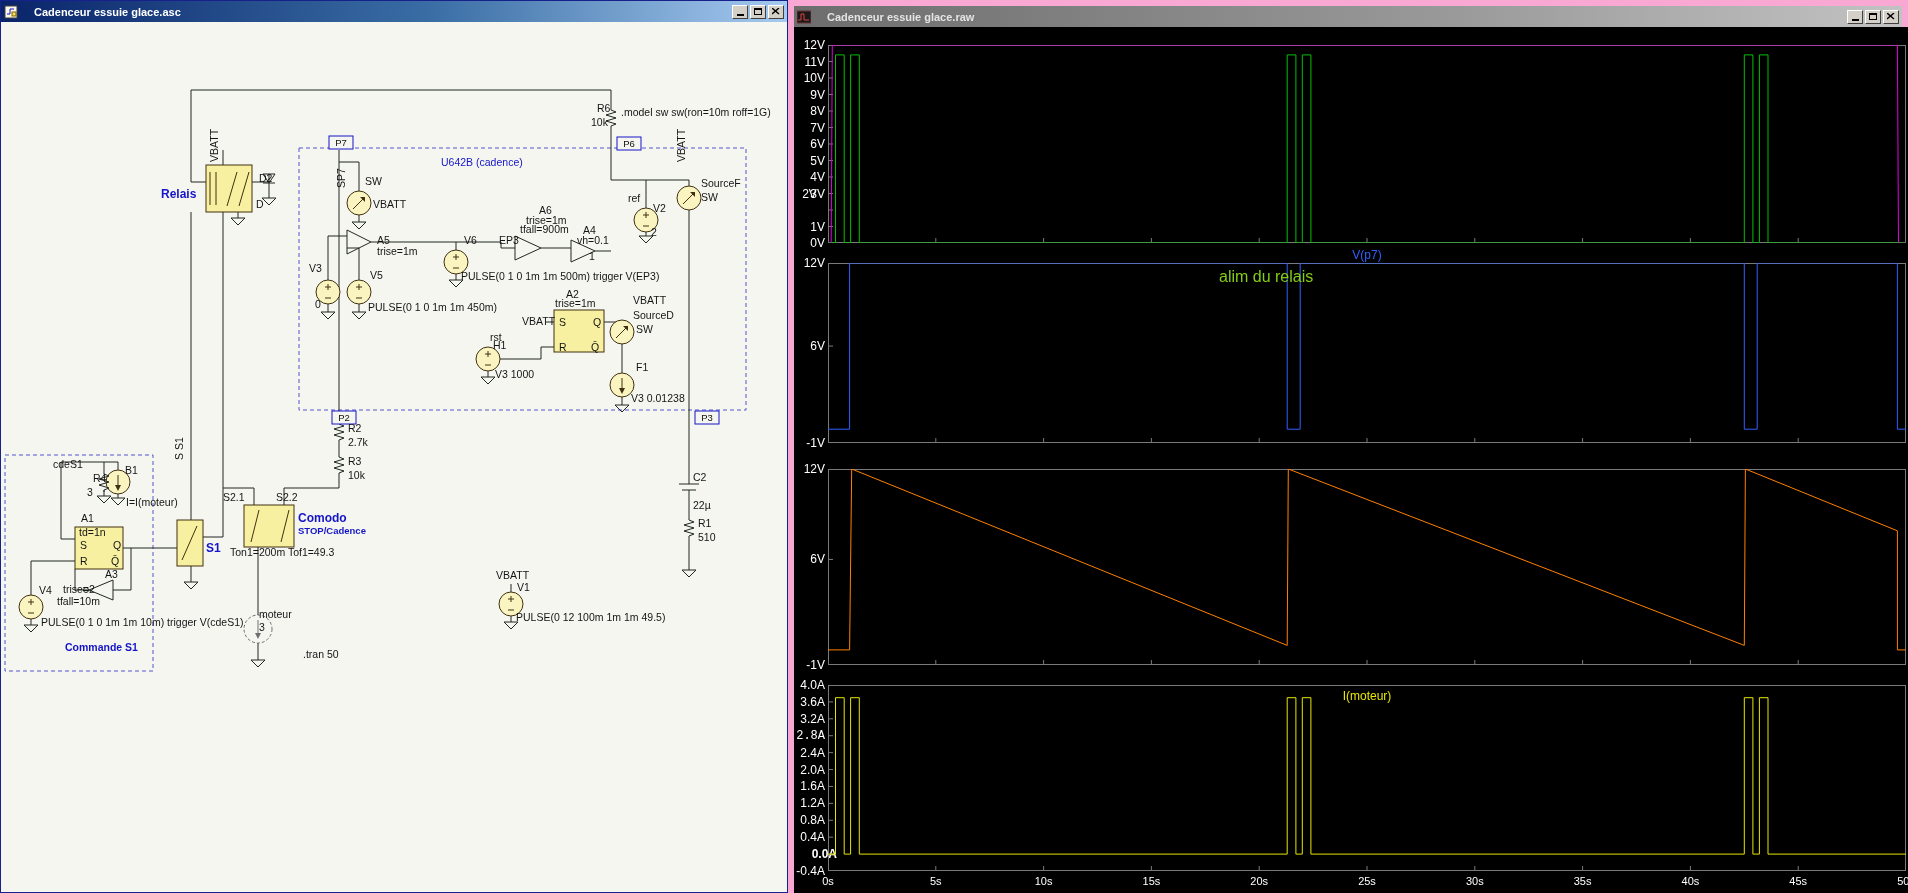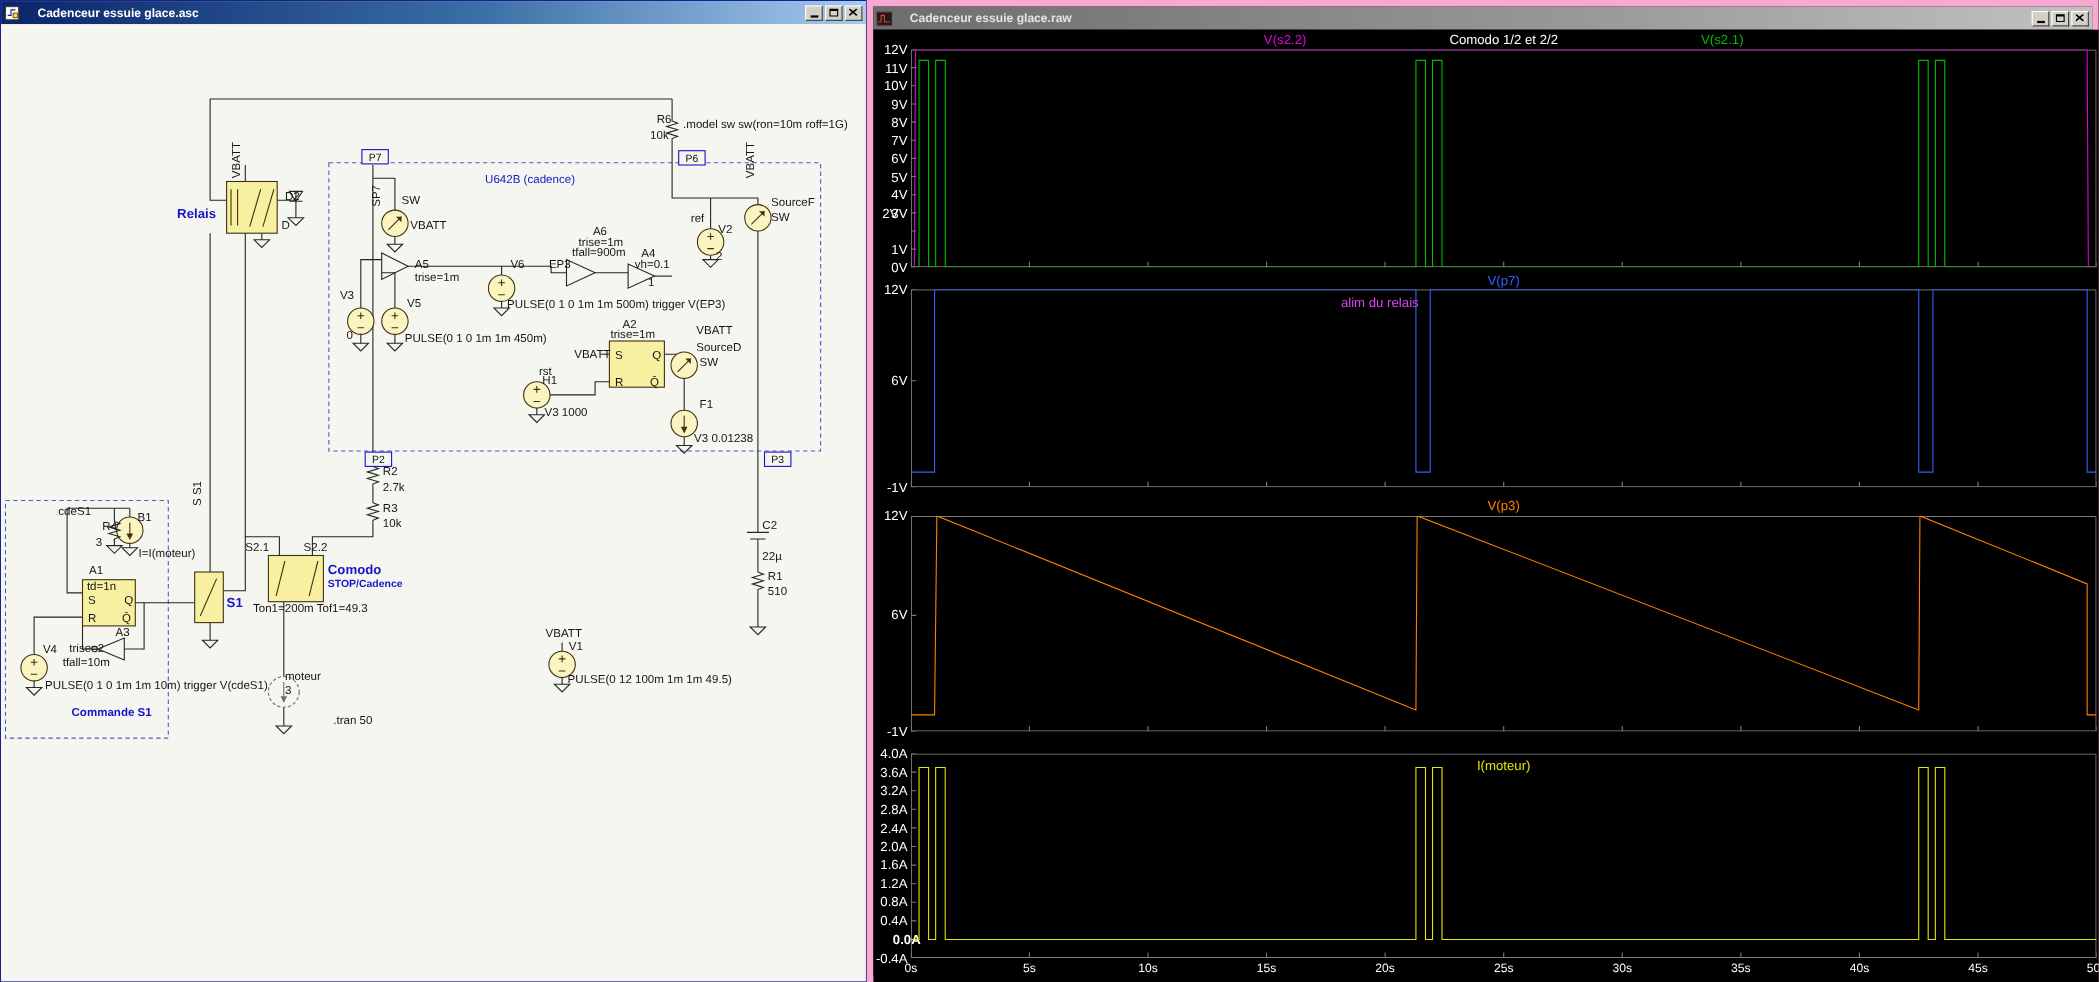--- a/index.html
+++ b/index.html
@@ -17,21 +17,21 @@
         display:flex;align-items:center;justify-content:center;padding:0;cursor:default;}
   .g-min{width:7px;height:2px;background:#000;margin-top:7px;}
   .g-max{width:8px;height:7px;border:1px solid #000;border-top:2px solid #000;box-sizing:border-box;}
   .app-ico{width:14px;height:14px;display:inline-block;}
   .canvas-wrap{position:relative;width:786px;height:870px;background:#f6f6f1;overflow:hidden;}
   #plot-area{position:relative;width:1118px;height:871px;background:#000;overflow:hidden;}
   .pane-head{position:absolute;display:flex;justify-content:center;gap:130px;font-size:12px;height:14px;line-height:14px;}
   .ylab{position:absolute;font-size:12px;color:#fff;width:31px;text-align:right;line-height:12px;}
   .xlab{position:absolute;font-size:11px;color:#fff;width:34px;text-align:center;line-height:12px;}
   .pane-svg{position:absolute;}
-  .anno{position:absolute;color:#d946ef;font-size:12px;white-space:nowrap;}
+  .anno{position:absolute;color:#84cc16;font-size:16px;white-space:nowrap;}
   svg text{font-family:"Liberation Sans",sans-serif;}
 </style>
 </head>
 <body>
 
 <div id="desktop">
 
   <section class="window" id="win-left">
     <header class="titlebar active">
       <span class="app-ico">
@@ -300,25 +300,20 @@
             <span class="g-max"></span>
           </button>
         <button class="wbtn">
           <svg width="8" height="7">
               <path d="M0 0 L7 6 M7 0 L0 6" stroke="#000" stroke-width="1.4"></path>
             </svg>
         </button>
       </span>
     </header>
     <div id="plot-area">
-        <div class="pane-head" style="left: 34px; top: 2px; width: 1078px;">
-          <span style="color: rgb(224, 0, 224);">V(s2.2)</span>
-          <span style="color: rgb(255, 255, 255);">Comodo 1/2 et 2/2</span>
-          <span style="color: rgb(0, 192, 0);">V(s2.1)</span>
-        </div>
         <div class="ylab" style="left: 0px; top: 12px;">12V</div>
         <div class="ylab" style="left: 0px; top: 28.5px;">11V</div>
         <div class="ylab" style="left: 0px; top: 45px;">10V</div>
         <div class="ylab" style="left: 0px; top: 61.5px;">9V</div>
         <div class="ylab" style="left: 0px; top: 78px;">8V</div>
         <div class="ylab" style="left: 0px; top: 94.5px;">7V</div>
         <div class="ylab" style="left: 0px; top: 111px;">6V</div>
         <div class="ylab" style="left: 0px; top: 127.5px;">5V</div>
         <div class="ylab" style="left: 0px; top: 144px;">4V</div>
         <div class="ylab" style="left: 0px; top: 160.5px;">3V</div>
@@ -372,23 +367,20 @@
           <line x1="431.20000000000005" y1="175" x2="431.20000000000005" y2="180" stroke="#7a7a7a"></line>
           <line x1="539" y1="175" x2="539" y2="180" stroke="#7a7a7a"></line>
           <line x1="646.8" y1="175" x2="646.8" y2="180" stroke="#7a7a7a"></line>
           <line x1="754.5999999999999" y1="175" x2="754.5999999999999" y2="180" stroke="#7a7a7a"></line>
           <line x1="862.4000000000001" y1="175" x2="862.4000000000001" y2="180" stroke="#7a7a7a"></line>
           <line x1="970.2" y1="175" x2="970.2" y2="180" stroke="#7a7a7a"></line>
           <line x1="1078" y1="175" x2="1078" y2="180" stroke="#7a7a7a"></line>
           <polyline points="0.0,166.2 21.6,166.2 21.6,0.0 459.2,0.0 459.2,166.2 472.2,166.2 472.2,0.0 916.3,0.0 916.3,166.2 929.2,166.2 929.2,0.0 1069.4,0.0 1069.4,166.2 1078.0,166.2" fill="none" stroke="#3060ff" stroke-width="1"></polyline>
         </svg>
         <div class="anno" style="left: 425px; top: 241px;">alim du relais</div>
-        <div class="pane-head" style="left: 34px; top: 426px; width: 1078px;">
-          <span style="color: rgb(255, 128, 0);">V(p3)</span>
-        </div>
         <div class="ylab" style="left: 0px; top: 436px;">12V</div>
         <div class="ylab" style="left: 0px; top: 526.462px;">6V</div>
         <div class="ylab" style="left: 0px; top: 632px;">-1V</div>
         <svg width="1078" height="196" class="pane-svg" style="left: 34px; top: 442px;">
           <rect x="0.5" y="0.5" width="1077" height="195" fill="none" stroke="#7a7a7a"></rect>
           <line x1="0" y1="0" x2="5" y2="0" stroke="#7a7a7a"></line>
           <line x1="0" y1="90.46153846153847" x2="5" y2="90.46153846153847" stroke="#7a7a7a"></line>
           <line x1="0" y1="196" x2="5" y2="196" stroke="#7a7a7a"></line>
           <line x1="0" y1="191" x2="0" y2="196" stroke="#7a7a7a"></line>
           <line x1="107.80000000000001" y1="191" x2="107.80000000000001" y2="196" stroke="#7a7a7a"></line>
@@ -402,21 +394,21 @@
           <line x1="970.2" y1="191" x2="970.2" y2="196" stroke="#7a7a7a"></line>
           <line x1="1078" y1="191" x2="1078" y2="196" stroke="#7a7a7a"></line>
           <polyline points="0.0,180.9 21.6,180.9 23.7,0.0 459.2,176.4 460.3,0.0 916.3,176.4 917.4,0.0 1069.4,61.8 1069.4,180.9 1078.0,180.9" fill="none" stroke="#ff8000" stroke-width="1"></polyline>
         </svg>
         <div class="pane-head" style="left: 34px; top: 642px; width: 1078px;">
           <span style="color: rgb(230, 230, 0); margin-top: 20px;">I(moteur)</span>
         </div>
         <div class="ylab" style="left: 0px; top: 652px;">4.0A</div>
         <div class="ylab" style="left: 0px; top: 668.909px;">3.6A</div>
         <div class="ylab" style="left: 0px; top: 685.818px;">3.2A</div>
-        <div class="ylab" style="left: 0px; top: 702.727px;">2.8A</div>
+        <div class="ylab" style="left: 0px; top: 702.727px; font-family: Liberation Mono, monospace;">2.8A</div>
         <div class="ylab" style="left: 0px; top: 719.636px;">2.4A</div>
         <div class="ylab" style="left: 0px; top: 736.545px;">2.0A</div>
         <div class="ylab" style="left: 0px; top: 753.455px;">1.6A</div>
         <div class="ylab" style="left: 0px; top: 770.364px;">1.2A</div>
         <div class="ylab" style="left: 0px; top: 787.273px;">0.8A</div>
         <div class="ylab" style="left: 0px; top: 804.182px;">0.4A</div>
         <div class="ylab" style="left: 12px; top: 821.091px; font-weight: bold;">0.0A</div>
         <div class="ylab" style="left: 0px; top: 838px;">-0.4A</div>
         <svg width="1078" height="186" class="pane-svg" style="left: 34px; top: 658px;">
           <rect x="0.5" y="0.5" width="1077" height="185" fill="none" stroke="#7a7a7a"></rect>

